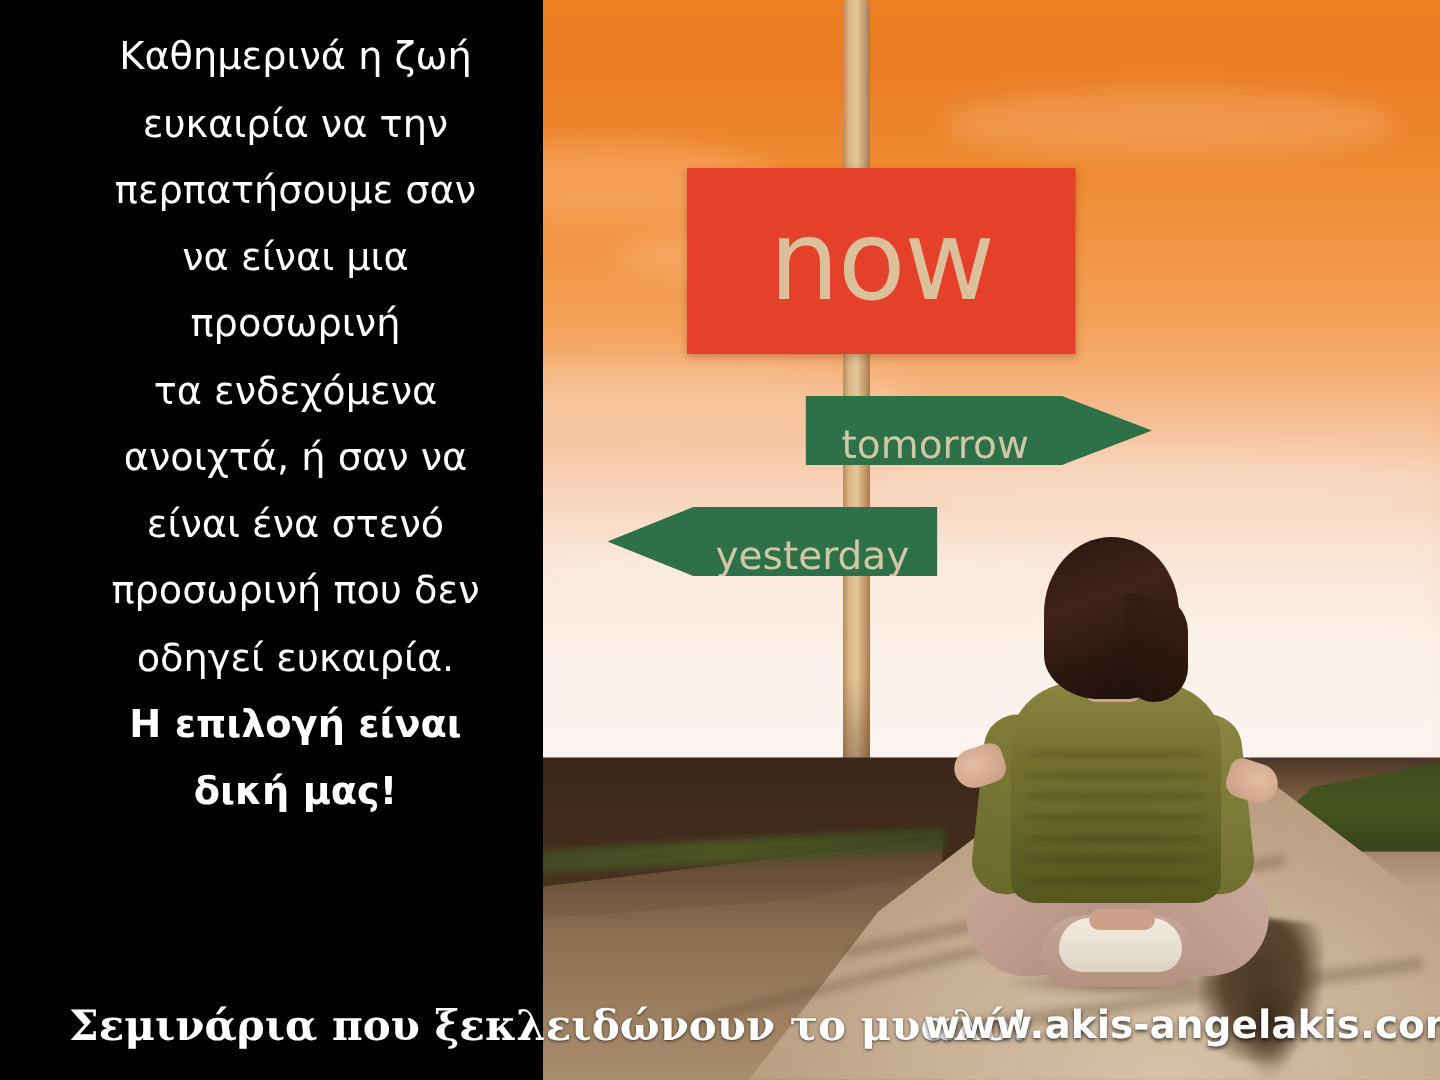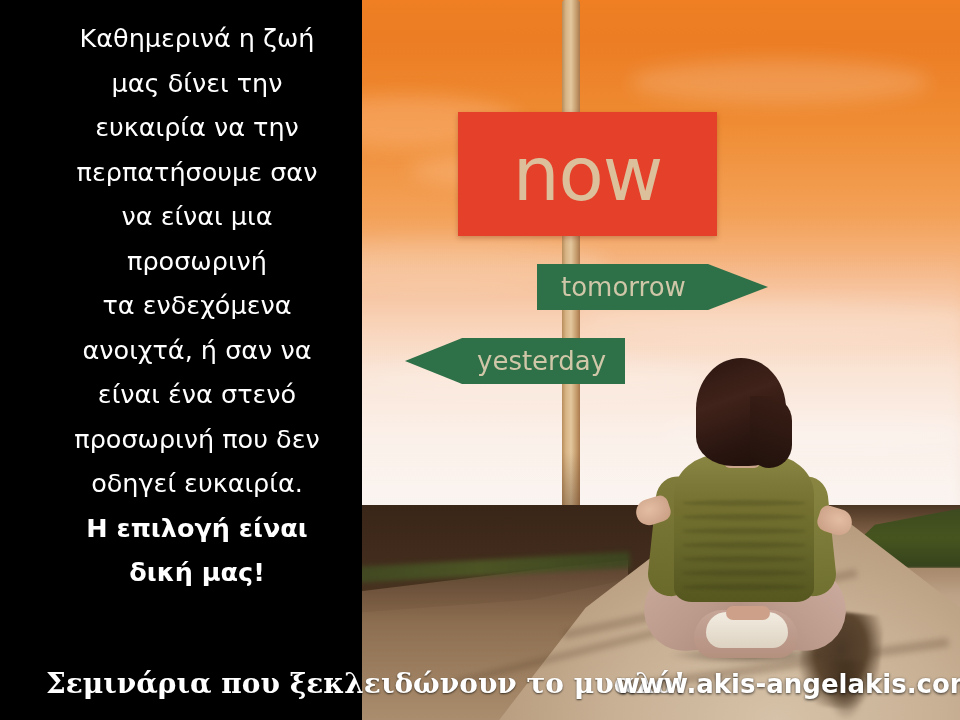--- a/index.html
+++ b/index.html
@@ -117,21 +117,21 @@
   #signNow .lbl{
     position:absolute; left:0; right:0; top:50%; transform:translateY(-50%);
     text-align:center; color:#dcc09c; font-size:74px; line-height:74px;
     letter-spacing:-1px; font-weight:400;
     font-family:"DejaVu Sans", sans-serif;
   }
   .arrow{
     position:absolute; height:46px;
     background:#2e7048;
     box-shadow:0 2px 4px rgba(60,40,25,.25);
-    display:flex; align-items:center;
+    display:flex; align-items:flex-end;
   }
   .arrow .lbl{
     color:#cfc7a8; font-size:26px; line-height:26px; font-weight:400;
     font-family:"DejaVu Sans", sans-serif; white-space:nowrap;
   }
   #signTomorrow{
     left:207px; top:264px; width:231px;
     clip-path:polygon(0 0, 74% 0, 100% 50%, 74% 100%, 0 100%);
     padding-left:24px;
   }
@@ -324,21 +324,20 @@
       </div>
       <div class="w" id="neck"></div>
       <div class="w" id="hair"></div>
       <div class="w" id="hairR"></div>
     </div>
   </div>
 
   <div id="panel">
     <div id="quote">
       <span class="ln">Καθημερινά η ζωή</span>
-      <span class="ln">μας δίνει την</span>
       <span class="ln">ευκαιρία να την</span>
       <span class="ln">περπατήσουμε σαν</span>
       <span class="ln">να είναι μια</span>
       <span class="ln">προσωρινή</span>
       <span class="ln">τα ενδεχόμενα</span>
       <span class="ln">ανοιχτά, ή σαν να</span>
       <span class="ln">είναι ένα στενό</span>
       <span class="ln">προσωρινή που δεν</span>
       <span class="ln">οδηγεί ευκαιρία.</span>
       <span class="ln b">Η επιλογή είναι</span>

